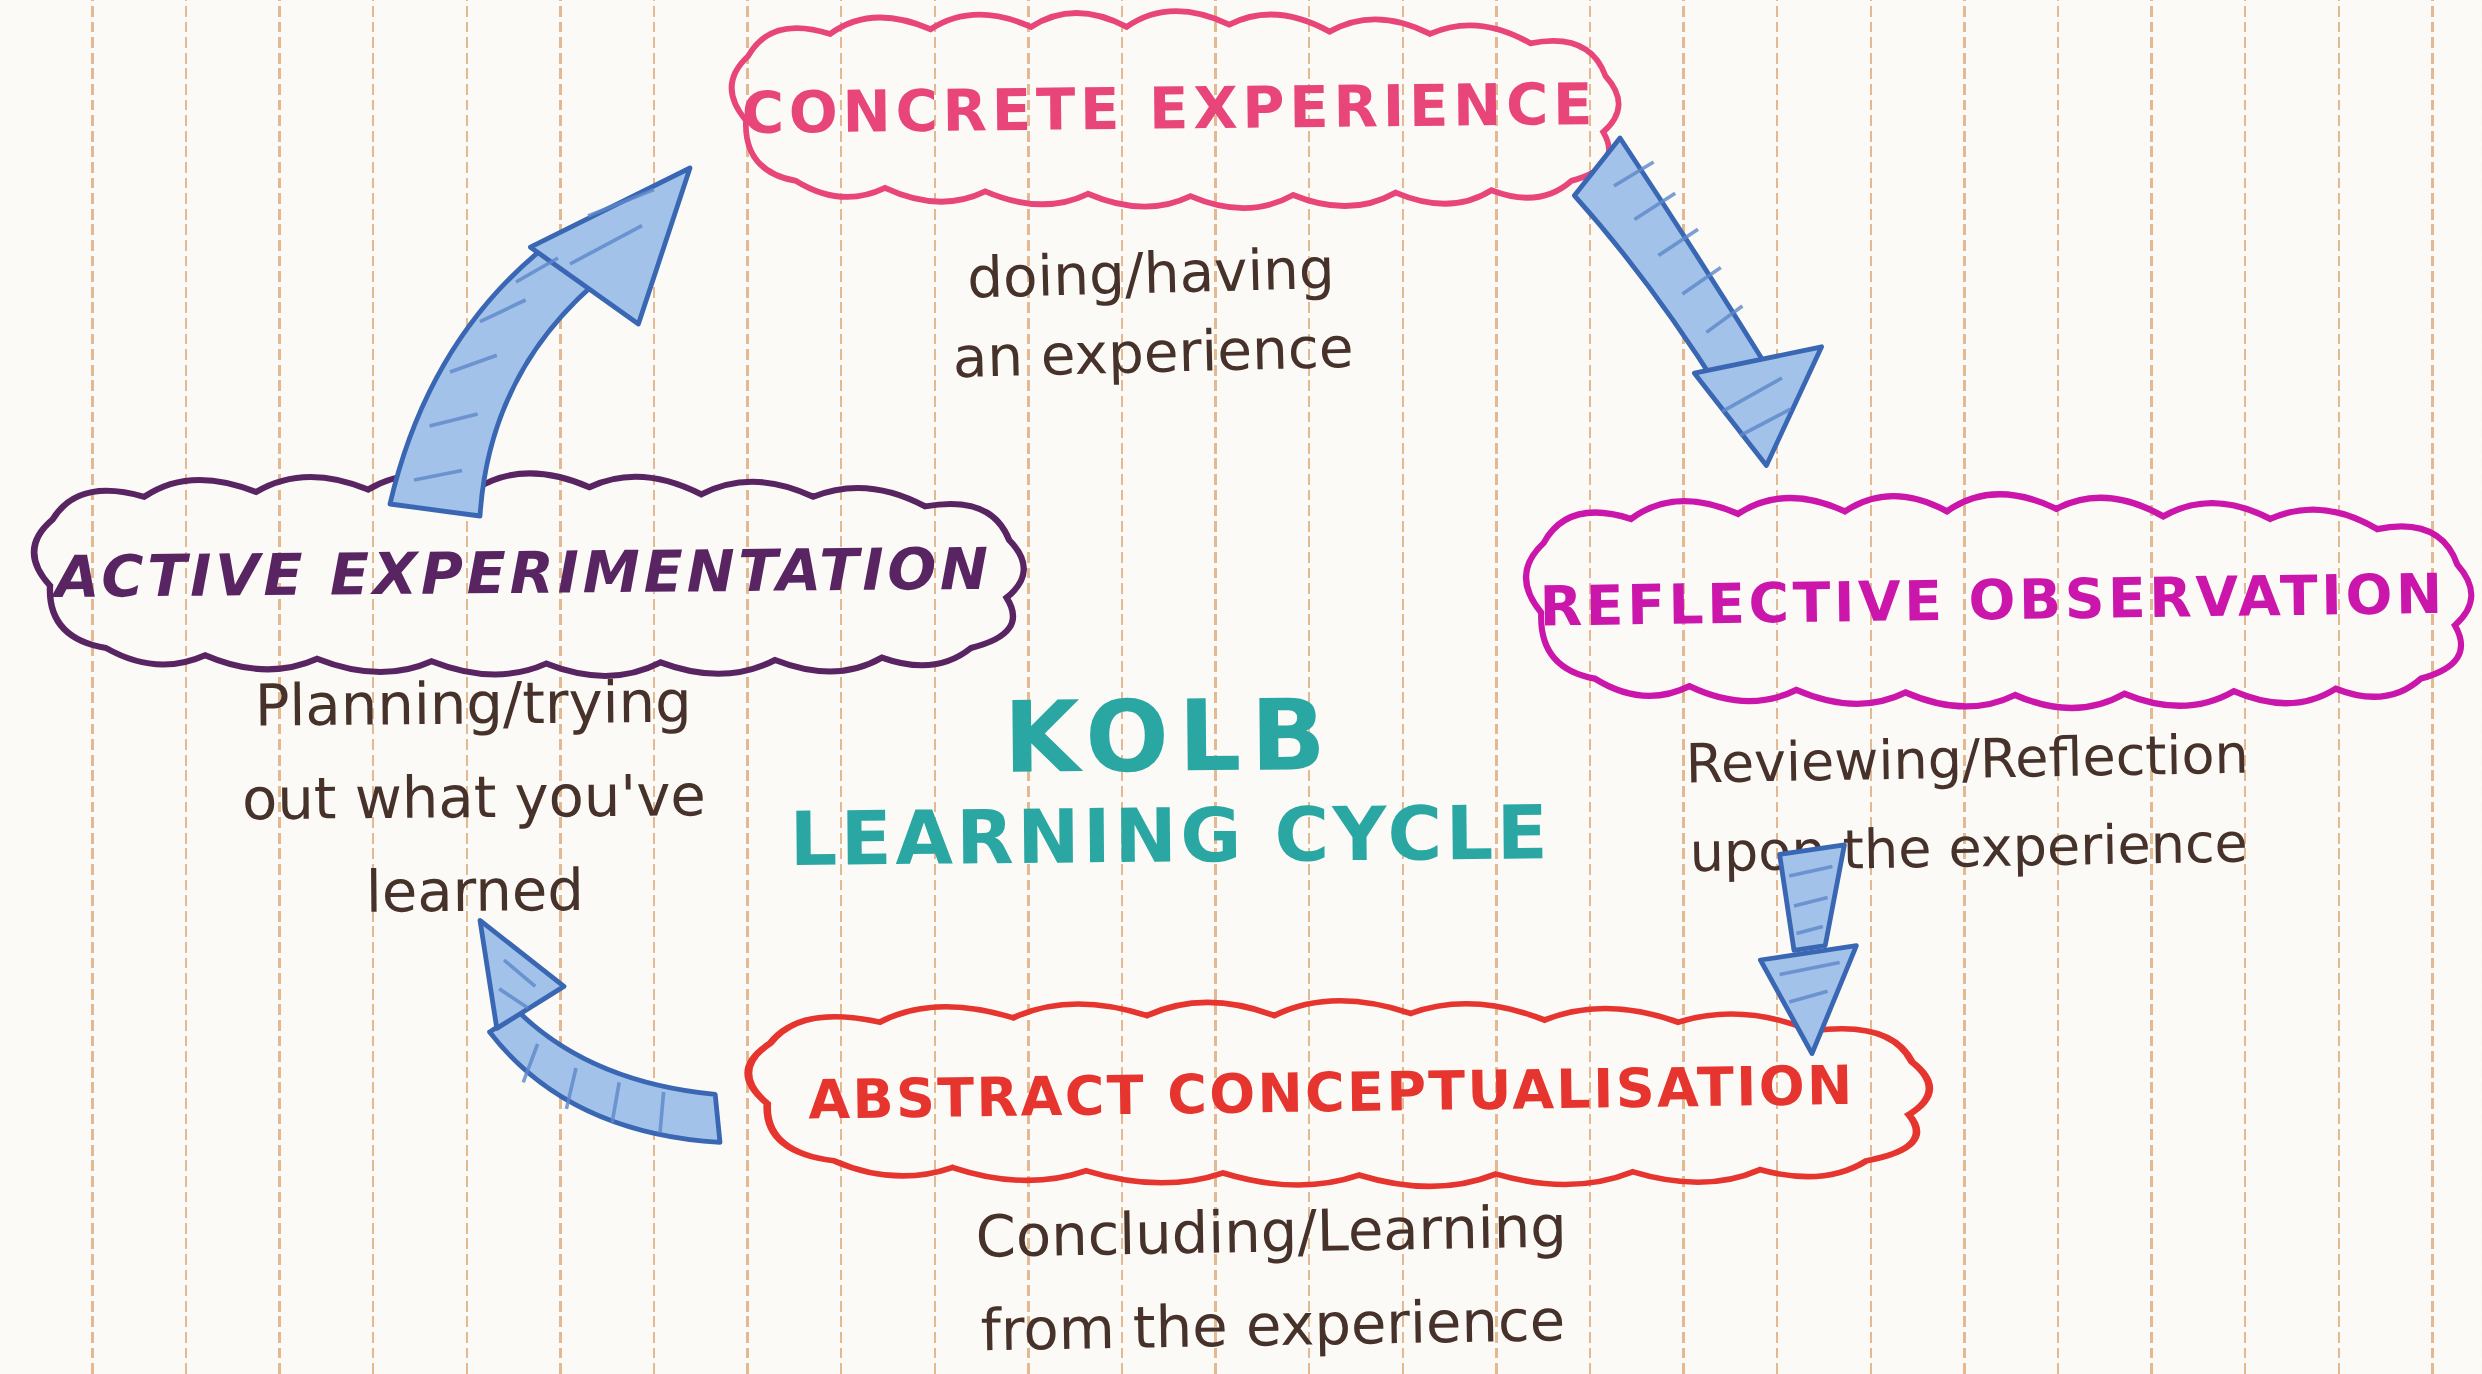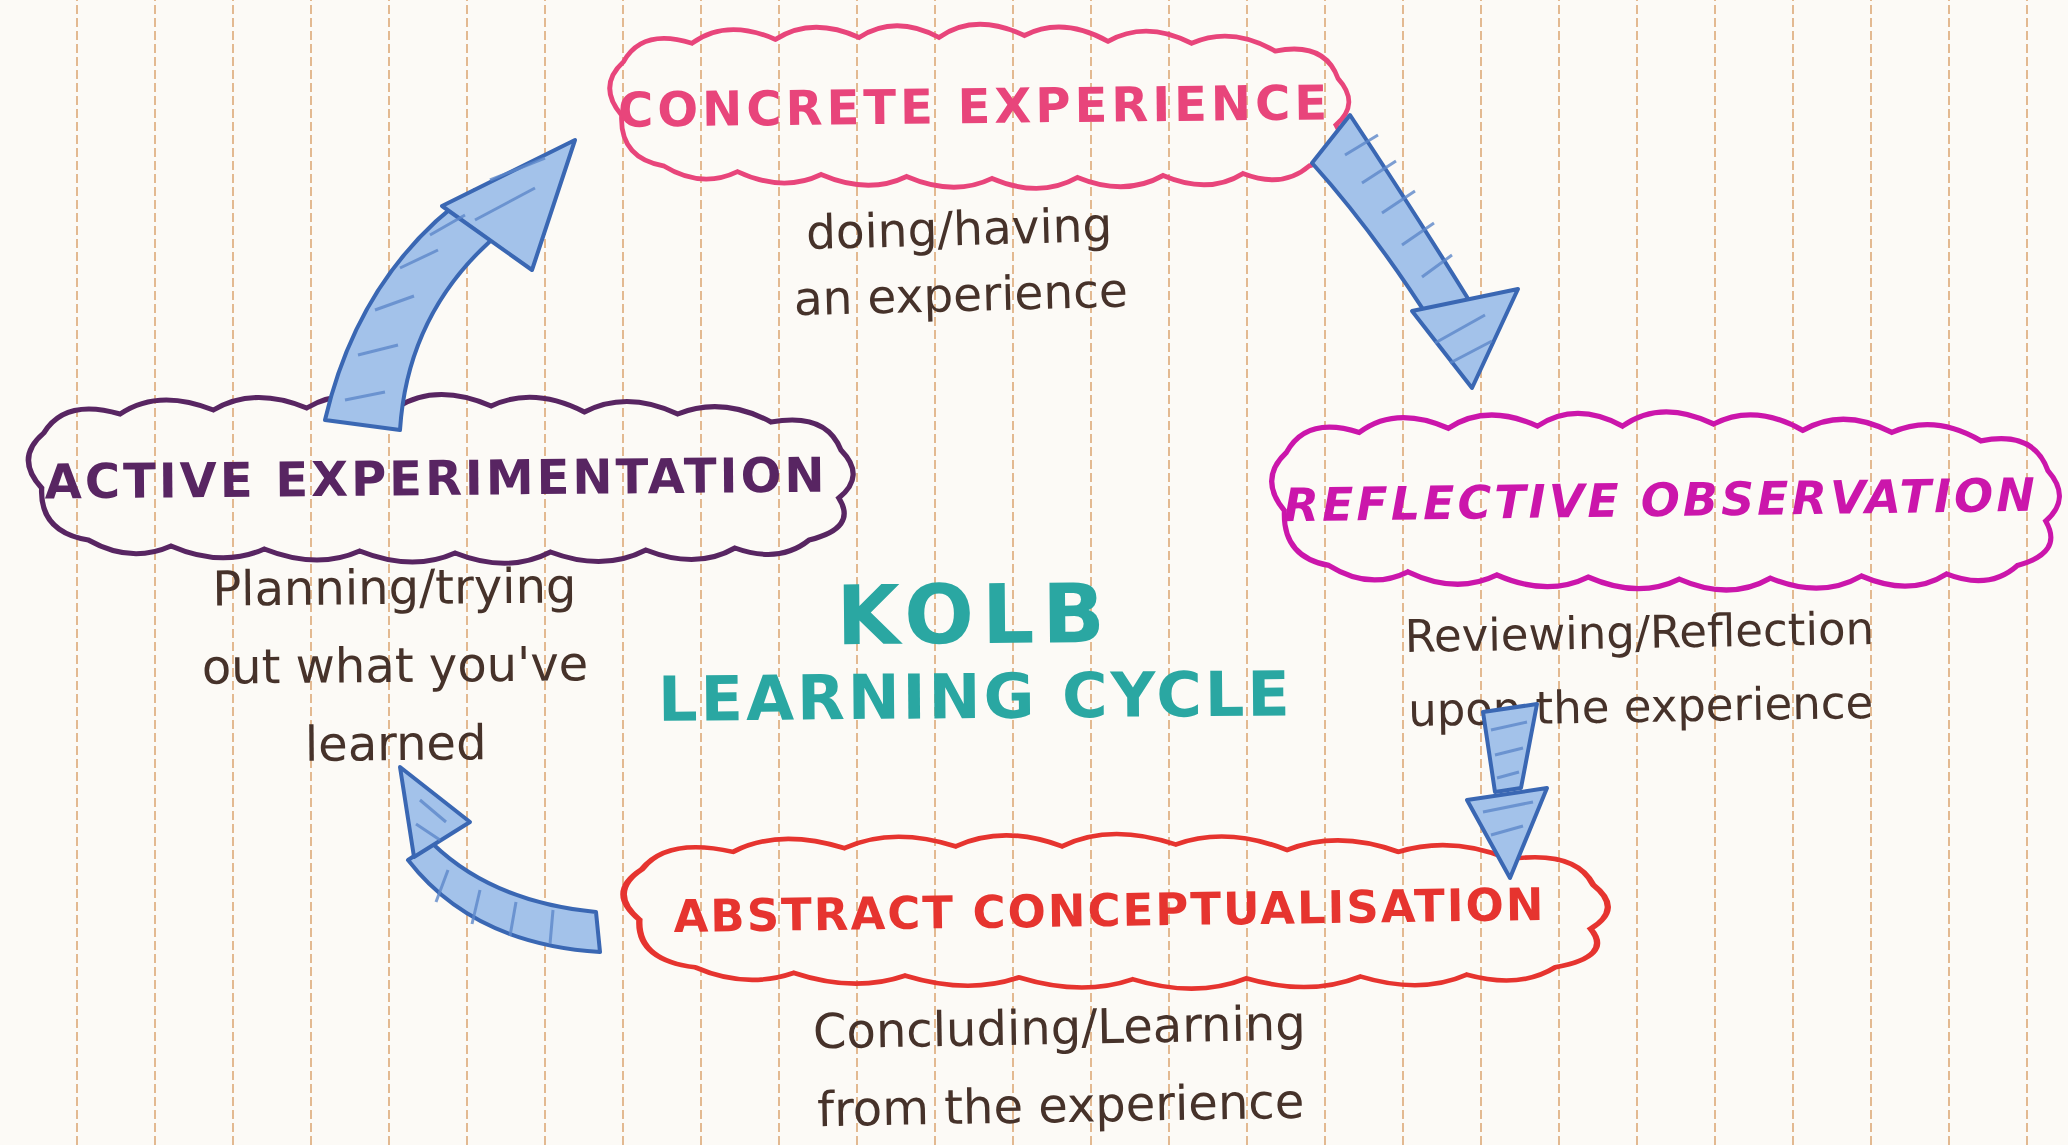--- a/index.html
+++ b/index.html
@@ -11,23 +11,23 @@
       repeating-linear-gradient(0deg, rgba(252,250,246,0) 0 9px, #fcfaf6 9px 13px),
       repeating-linear-gradient(90deg, rgba(252,250,246,0) 0 76px, rgba(206,132,62,0.55) 76px 78px);
   }
   .cloud{position:absolute;}
   .cloud svg{position:absolute;left:0;top:0;width:100%;height:100%;overflow:visible;}
   .cloud .label{
     position:absolute;left:4%;top:0;width:92%;height:100%;
     display:flex;align-items:center;justify-content:center;
     font-weight:bold;white-space:nowrap;
   }
-  .c-top   {left:595px;top:18px;width:760px;height:175px;}
-  .c-right {left:1256px;top:405px;width:810px;height:190px;font-style:italic;}
-  .c-left  {left:12px;top:388px;width:848px;height:180px;}
+  .c-top   {left:595px;top:3px;width:760px;height:175px;}
+  .c-right {left:1256px;top:405px;width:810px;height:190px;}
+  .c-left  {left:12px;top:388px;width:848px;height:180px;font-style:italic;}
   .c-bottom{left:604px;top:828px;width:1012px;height:165px;}
   .c-top    .label{font-size:48px;letter-spacing:4px;transform:rotate(-0.6deg);}
   .c-right  .label{font-size:46px;letter-spacing:3px;transform:rotate(-0.8deg);}
   .c-left   .label{font-size:48px;letter-spacing:3px;transform:rotate(-0.5deg);}
   .c-bottom .label{font-size:45px;letter-spacing:2px;transform:rotate(-0.8deg);}
 
   .hand{position:absolute;text-align:center;color:#46322a;}
   .hand div{white-space:nowrap;}
   .d-top   {left:700px;top:196px;width:520px;font-size:47px;line-height:66px;transform:rotate(-1.5deg);}
   .d-right {left:1330px;top:596px;width:620px;font-size:45px;line-height:74px;transform:rotate(-1deg);}

